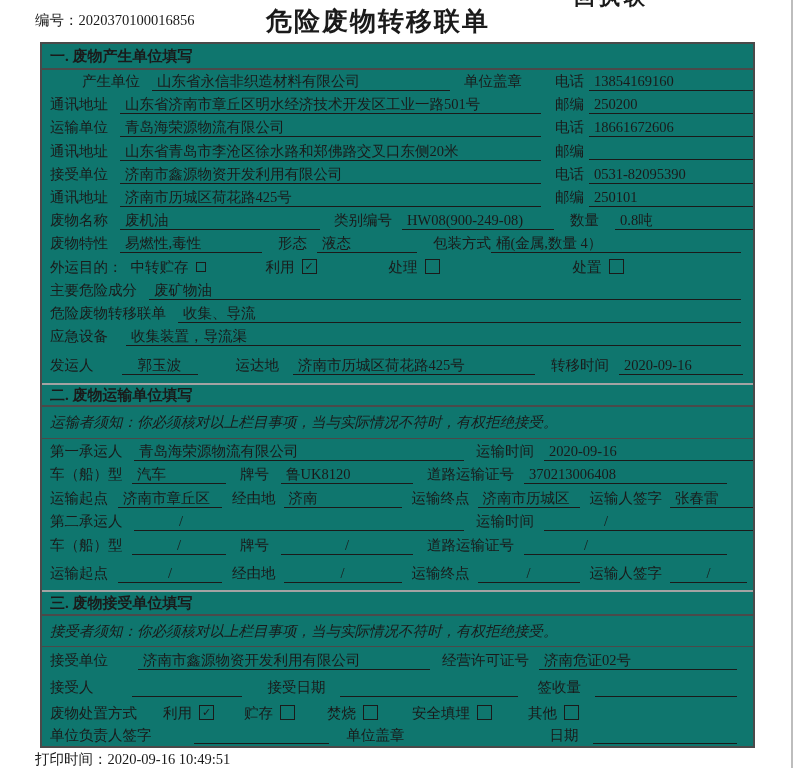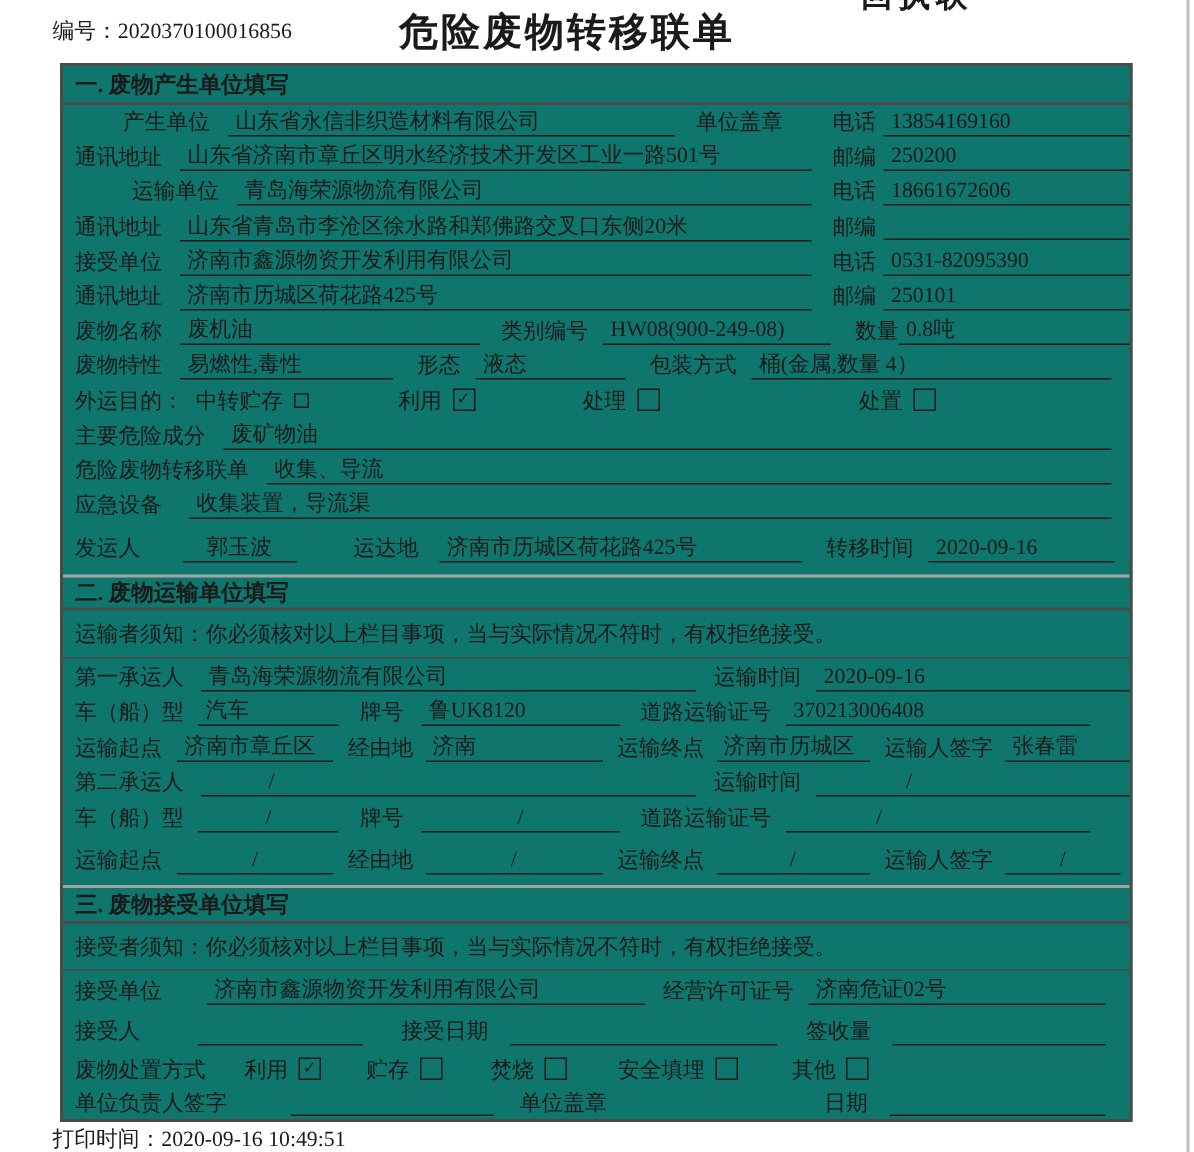--- a/index.html
+++ b/index.html
@@ -12,21 +12,21 @@
   .corner{position:absolute;left:574px;top:-17px;font-size:21px;font-weight:bold;
           letter-spacing:4px;}
   .edge{position:absolute;left:791px;top:0;width:2px;height:768px;background:#bdbdbd;}
   .form{position:absolute;left:40px;top:42px;width:715px;border:2px solid #4a4a4a;
         box-sizing:border-box;background:#0f766e;}
   .sec{font-weight:bold;font-size:15px;display:flex;align-items:center;
        padding-left:8px;border-bottom:2px solid #4a4a4a;box-sizing:border-box;}
   .sec.mid{border-top:2px solid #a3a3a3;}
   .row{display:flex;align-items:center;padding-left:8px;box-sizing:border-box;
        font-size:14.5px;}
-  .row.bline{border-bottom:1.5px solid #4a4a4a;}
+  .row.bline{border-bottom:1.5px solid #4a4a4a;font-style:italic;}
   .lbl{white-space:nowrap;flex:none;}
   .v{border-bottom:1px solid #1a1a1a;padding:0 5px;box-sizing:border-box;
      white-space:nowrap;overflow:hidden;min-height:18px;line-height:18px;}
   .vc{text-align:center;}
   .grow{flex:1;}
   .cb{flex:none;display:inline-block;width:13px;height:13px;border:1.5px solid #1a1a1a;
       font-size:11px;line-height:12px;text-align:center;margin-left:7px;margin-bottom:2px;}
   .cb.sm{width:8px;height:8px;margin-bottom:1px;}
   .print{position:absolute;left:35px;top:750px;font-size:14.5px;white-space:nowrap;}
 </style>
@@ -55,21 +55,21 @@
     </div>
 
     <div class="row" style="height:23.2px;">
       <span class="lbl" style="width:64px;">通讯地址</span>
       <span class="v grow" style="margin-left:6px;margin-right:14px;">山东省济南市章丘区明水经济技术开发区工业一路501号</span>
       <span class="lbl" style="width:34px;">邮编</span>
       <span class="v" style="width:164px;">250200</span>
     </div>
 
     <div class="row" style="height:23.2px;">
-      <span class="lbl" style="width:64px;margin-left:38px;">运输单位</span>
+      <span class="lbl" style="width:64px;">运输单位</span>
       <span class="v grow" style="margin-left:6px;margin-right:14px;">青岛海荣源物流有限公司</span>
       <span class="lbl" style="width:34px;">电话</span>
       <span class="v" style="width:164px;">18661672606</span>
     </div>
 
     <div class="row" style="height:23.2px;">
       <span class="lbl" style="width:64px;">通讯地址</span>
       <span class="v grow" style="margin-left:6px;margin-right:14px;">山东省青岛市李沧区徐水路和郑佛路交叉口东侧20米</span>
       <span class="lbl" style="width:34px;">邮编</span>
       <span class="v" style="width:164px;"></span>
@@ -88,30 +88,30 @@
       <span class="lbl" style="width:34px;">邮编</span>
       <span class="v" style="width:164px;">250101</span>
     </div>
 
     <div class="row" style="height:23.2px;">
       <span class="lbl" style="width:64px;">废物名称</span>
       <span class="v" style="width:200px;margin-left:6px;">废机油</span>
       <span class="lbl" style="margin-left:14px;">类别编号</span>
       <span class="v" style="width:152px;margin-left:10px;">HW08(900-249-08)</span>
       <span class="lbl" style="margin-left:16px;">数量</span>
-      <span class="v grow" style="margin-left:0;">0.8吨</span>
+      <span class="v grow" style="margin-left:16px;">0.8吨</span>
     </div>
 
     <div class="row" style="height:23.2px;">
       <span class="lbl" style="width:64px;">废物特性</span>
       <span class="v" style="width:142px;margin-left:6px;">易燃性,毒性</span>
       <span class="lbl" style="margin-left:16px;">形态</span>
       <span class="v" style="width:100px;margin-left:10px;">液态</span>
       <span class="lbl" style="margin-left:16px;">包装方式</span>
-      <span class="v grow" style="margin-left:10px;margin-right:12px;">桶(金属,数量 4）</span>
+      <span class="v grow" style="margin-right:12px;">桶(金属,数量 4）</span>
     </div>
 
     <div class="row" style="height:23.2px;">
       <span class="lbl">外运目的：</span>
       <span class="lbl" style="margin-left:8px;">中转贮存</span>
       <span class="cb sm"></span>
       <span class="lbl" style="margin-left:60px;">利用</span>
       <span class="cb">✓</span>
       <span class="lbl" style="margin-left:72px;">处理</span>
       <span class="cb"></span>

